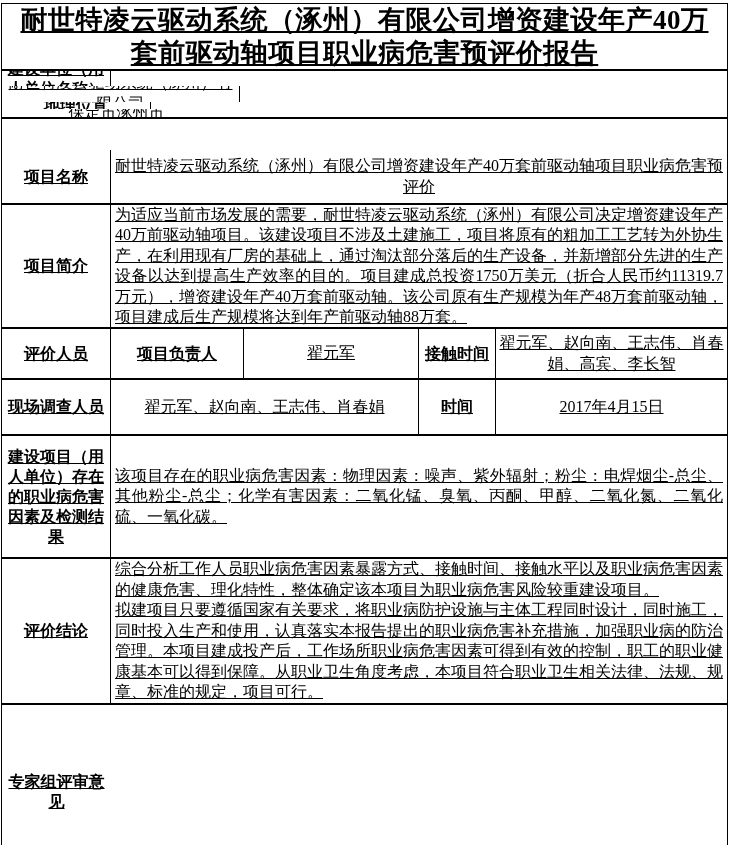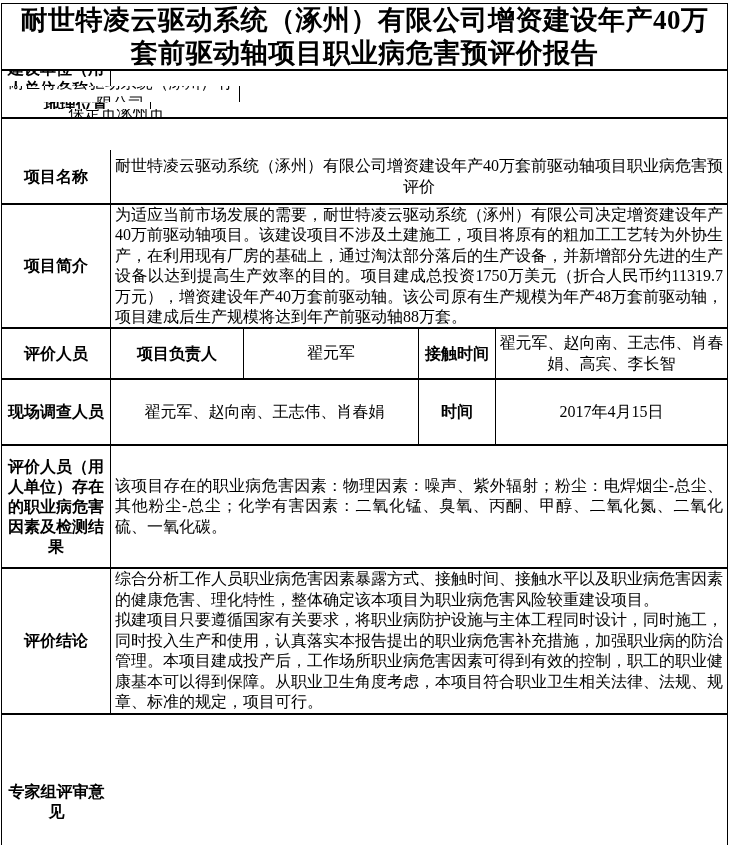--- a/index.html
+++ b/index.html
@@ -29,31 +29,32 @@
     border-bottom: 2px solid #000;
   }
   .row:last-child { border-bottom: none; }
   .cell {
     box-sizing: border-box;
     border-right: 1px solid #000;
     display: flex;
     align-items: center;
     justify-content: center;
     overflow: hidden;
+    text-decoration: underline;
   }
   .cell:last-child { border-right: none; }
   .txt { width: 100%; }
 
   
   .h-title { height: 67px; }
   .h-r1 { height: 48px; flex-direction: column; }
   .h-r2 { height: 55px; margin-top: 31px; }
   .h-r3 { height: 124px; }
   .h-r4 { height: 51px; }
-  .h-r5 { height: 66px; }
+  .h-r5 { height: 56px; }
   .h-r6 { height: 123px; }
   .h-r7 { height: 146px; }
   .h-r8 { height: 174px; }
 
   
   .w-label  { width: 109px; }
   .w-wide   { width: 616px; justify-content: flex-end; }
   .w-r1c2   { width: 238px; }
   .w-r1c3   { width: 149px; justify-content: center; }
   .w-r1c4   { width: 229px; }
@@ -165,21 +166,21 @@
       <div class="cell label w-r4c4">
         <div class="txt">时间</div>
       </div>
       <div class="cell val center w-r4c5">
         <div class="txt">2017年4月15日</div>
       </div>
     </div>
 
     <div class="row h-r6">
       <div class="cell label w-label">
-        <div class="txt">评价人员（用人单位）存在的职业病危害因素及检测结果</div>
+        <div class="txt">建设项目（用人单位）存在的职业病危害因素及检测结果</div>
       </div>
       <div class="cell val fill w-wide">
         <div class="txt">该项目存在的职业病危害因素：物理因素：噪声、紫外辐射；粉尘：电焊烟尘-总尘、其他粉尘-总尘；化学有害因素：二氧化锰、臭氧、丙酮、甲醇、二氧化氮、二氧化硫、一氧化碳。</div>
       </div>
     </div>
 
     <div class="row h-r7">
       <div class="cell label w-label">
         <div class="txt">评价结论</div>
       </div>

